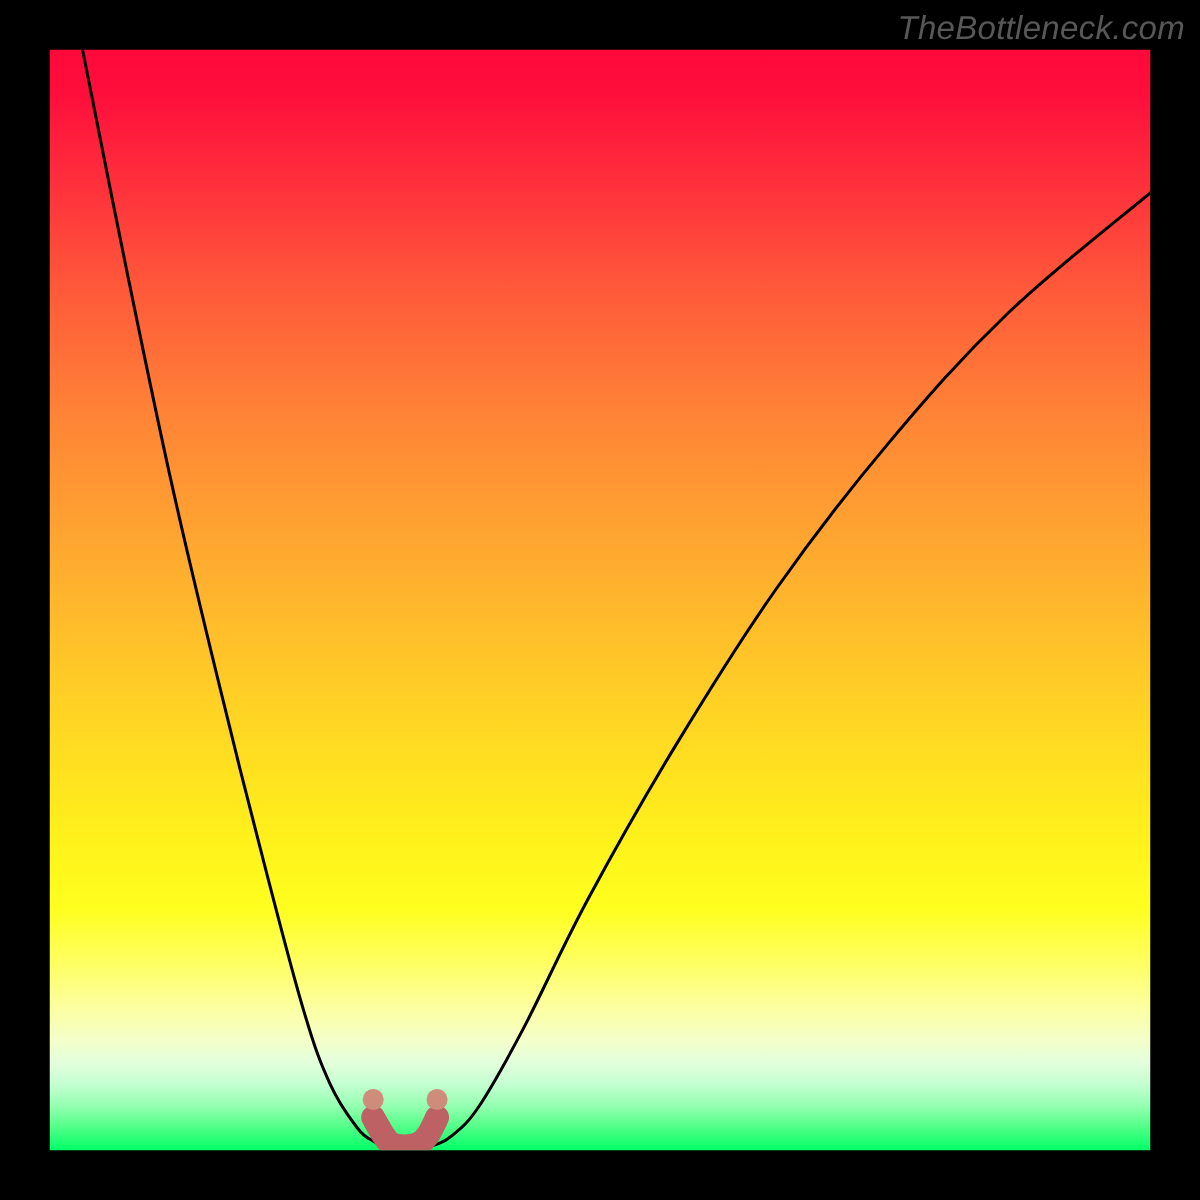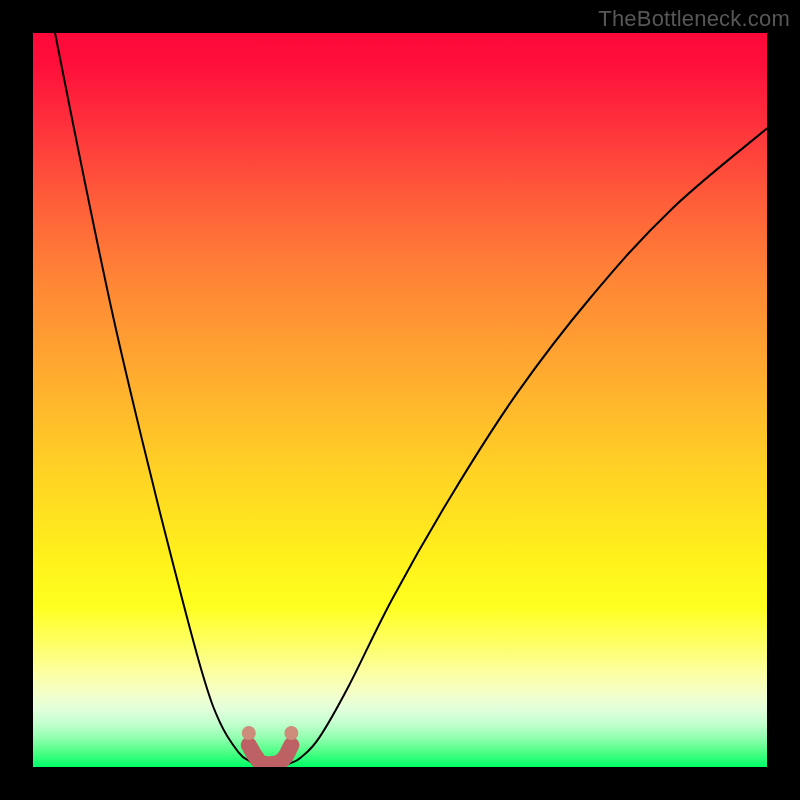--- a/index.html
+++ b/index.html
@@ -11,20 +11,21 @@
     overflow: hidden;
     font-family: Arial, Helvetica, sans-serif;
   }
   .frame {
     position: absolute;
     left: 0;
     top: 0;
     width: 800px;
     height: 572px;
     background: #000;
+    font-style: italic;
   }
   .watermark {
     position: absolute;
     top: 6px;
     right: 10px;
     color: #575757;
     font-size: 22px;
     font-weight: 500;
     letter-spacing: 0.2px;
     z-index: 20;

